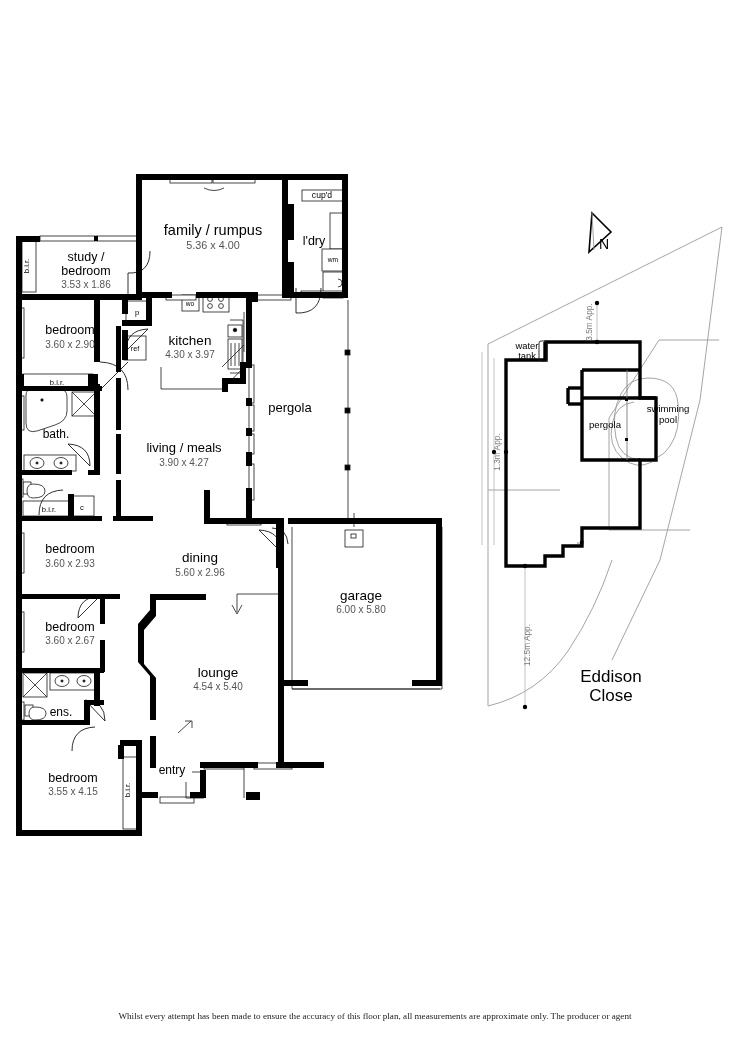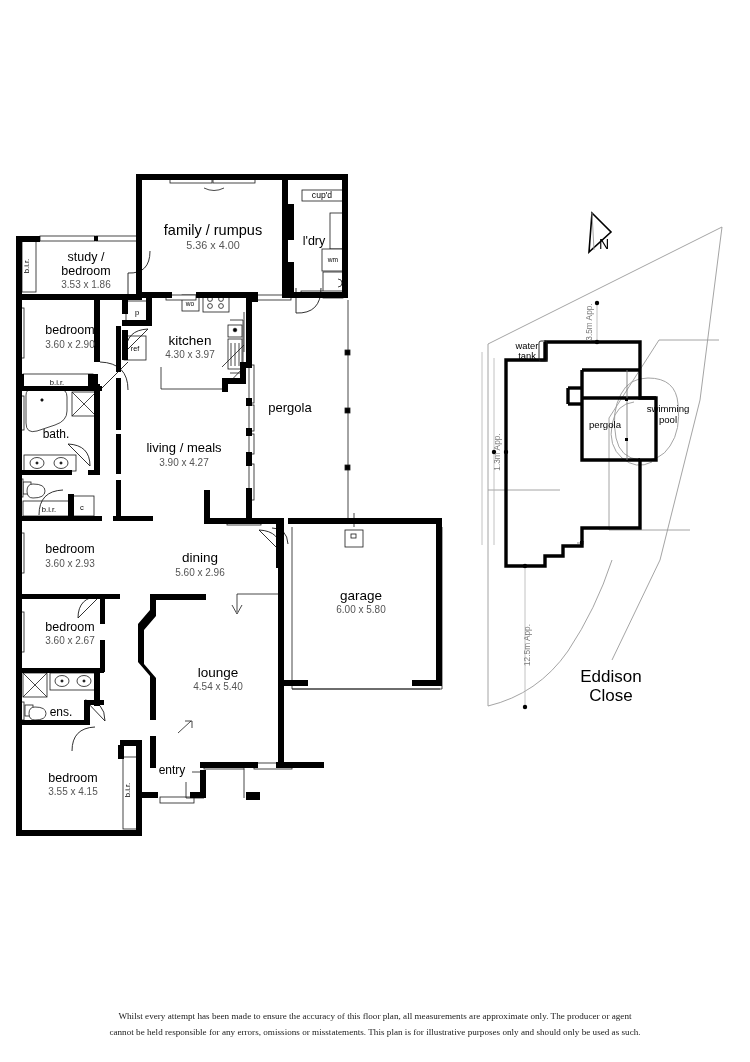--- a/index.html
+++ b/index.html
@@ -423,16 +423,15 @@
       <g font-family="Liberation Sans, sans-serif" fill="#7a7a7a" text-anchor="middle">
         <text x="592" y="322" font-size="8.3" transform="rotate(-90 592 322)">3.5m  App.</text>
         <text x="500" y="452" font-size="8.3" transform="rotate(-90 500 452)">1.3m  App.</text>
         <text x="530" y="645" font-size="8.3" transform="rotate(-90 530 645)">12.5m  App.</text>
       </g>
     </g>
   </svg>
 
   <div class="disclaimer">
     <div>Whilst every attempt has been made to ensure the accuracy of this floor plan, all measurements are approximate only. The producer or agent</div>
-    <div>cannot be held responsible for any errors, omissions or misstatements. This plan is for illustrative purposes only and should only be used as such.</div>
   </div>
 
 </div>
 
 </body></html>

